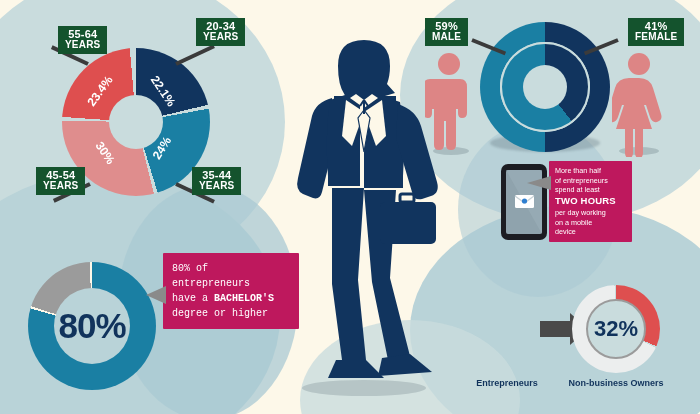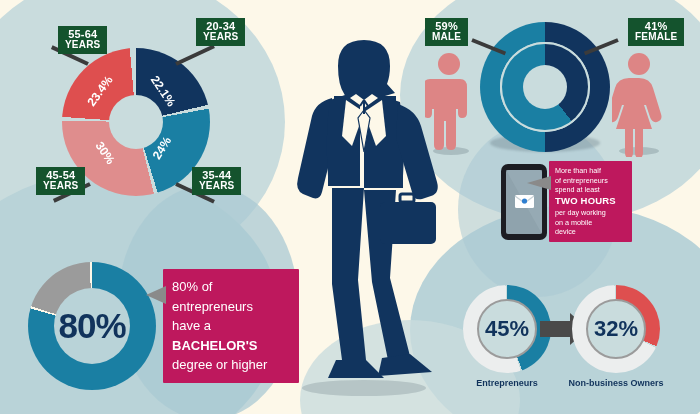--- a/index.html
+++ b/index.html
@@ -178,36 +178,29 @@
   <div class="bubble-tail" style="left:527px;top:176px;border-top:7px solid transparent;border-bottom:7px solid transparent;border-right:24px solid #8a8a8a;"></div>
 
   <div style="position:absolute;left:28px;top:262px;width:128px;height:128px;">
     <div class="donut" id="eduDonut" style="width: 128px; height: 128px; background: conic-gradient(rgb(26, 127, 163) 0deg, rgb(26, 127, 163) 286deg, rgb(253, 248, 233) 286deg, rgb(253, 248, 233) 288deg, rgb(155, 155, 155) 288deg, rgb(155, 155, 155) 358deg, rgb(253, 248, 233) 358deg, rgb(253, 248, 233) 360deg);"></div>
     <div class="hole" style="position:absolute;left:26px;top:26px;width:76px;height:76px;border-radius:50%;background:#b9d3d8;"></div>
     <div class="ctr">
         <span class="bignum" style="font-size:35px;letter-spacing:-1px;">80%</span>
       </div>
   </div>
 
-  <div class="bubble" style="left:163px;top:269px;width:118px;padding:8px 9px;font-size:13px;line-height:1.5;border-radius:1px;">
+  <div class="bubble" style="left:163px;top:253px;width:118px;padding:8px 9px;font-size:10px;line-height:1.5;border-radius:1px;font-family:Liberation Mono, monospace;">
     <span class="txt">80% of entrepreneurs</span>
     <span class="txt">
       <span>have a </span><span style="font-weight:bold;text-align:right;">BACHELOR'S</span>
     </span>
     <span class="txt">degree or higher</span>
   </div>
   <div class="bubble-tail" style="left:146px;top:286px;border-top:9px solid transparent;border-bottom:9px solid transparent;border-right:20px solid #8a8a8a;"></div>
 
-  <div style="position:absolute;left:463px;top:285px;width:88px;height:88px;">
-    <div class="donut" id="cmpLeftOuter" style="width: 88px; height: 88px; background: conic-gradient(rgb(26, 127, 163) 0deg, rgb(26, 127, 163) 160deg, rgb(201, 220, 221) 160deg, rgb(201, 220, 221) 162deg, rgb(236, 238, 238) 162deg, rgb(236, 238, 238) 358deg, rgb(201, 220, 221) 358deg, rgb(201, 220, 221) 360deg);"></div>
-    <div class="hole" style="position:absolute;left:14px;top:14px;width:60px;height:60px;border-radius:50%;background:#c9dcdd;border:2px solid #9b9b9b;box-sizing:border-box;"></div>
-    <div class="ctr">
-        <span class="bignum" style="font-size:22px;">45%</span>
-      </div>
-  </div>
   <div class="lbl-bottom" style="left:448px;top:378px;width:118px;">Entrepreneurs</div>
 
   <svg style="position:absolute;left:540px;top:313px;" width="48" height="32" viewBox="0 0 48 32">
     <path d="M0 8 L30 8 L30 0 L48 16 L30 32 L30 24 L0 24 Z" fill="#4a4a4a"></path>
   </svg>
 
   <div style="position:absolute;left:572px;top:285px;width:88px;height:88px;">
     <div class="donut" id="cmpRightOuter" style="width: 88px; height: 88px; background: conic-gradient(rgb(222, 79, 79) 0deg, rgb(222, 79, 79) 113.2deg, rgb(201, 220, 221) 113.2deg, rgb(201, 220, 221) 115.2deg, rgb(236, 238, 238) 115.2deg, rgb(236, 238, 238) 358deg, rgb(201, 220, 221) 358deg, rgb(201, 220, 221) 360deg);"></div>
     <div class="hole" style="position:absolute;left:14px;top:14px;width:60px;height:60px;border-radius:50%;background:#c9dcdd;border:2px solid #9b9b9b;box-sizing:border-box;"></div>
     <div class="ctr">

